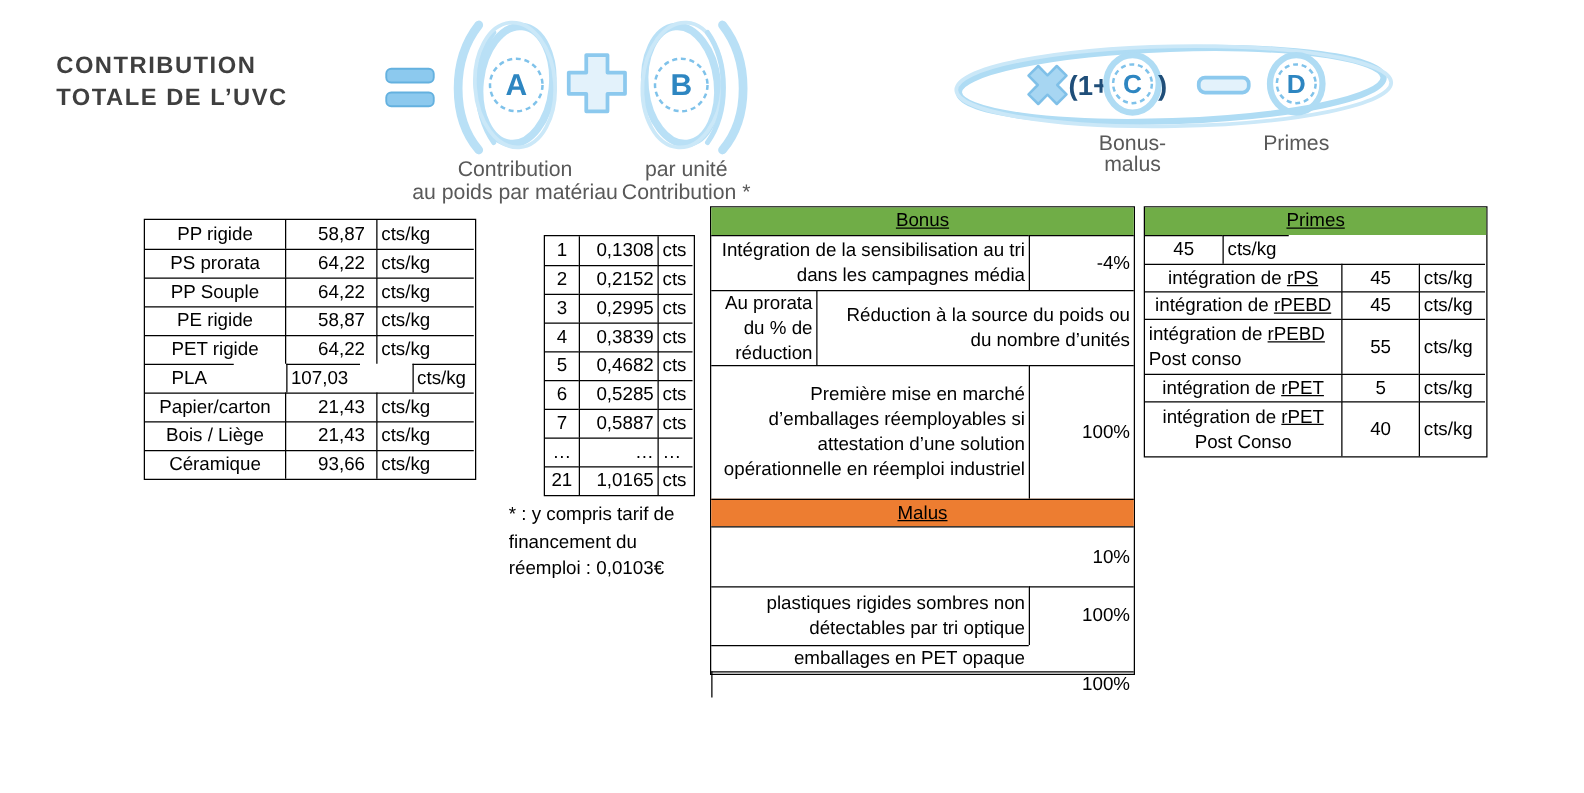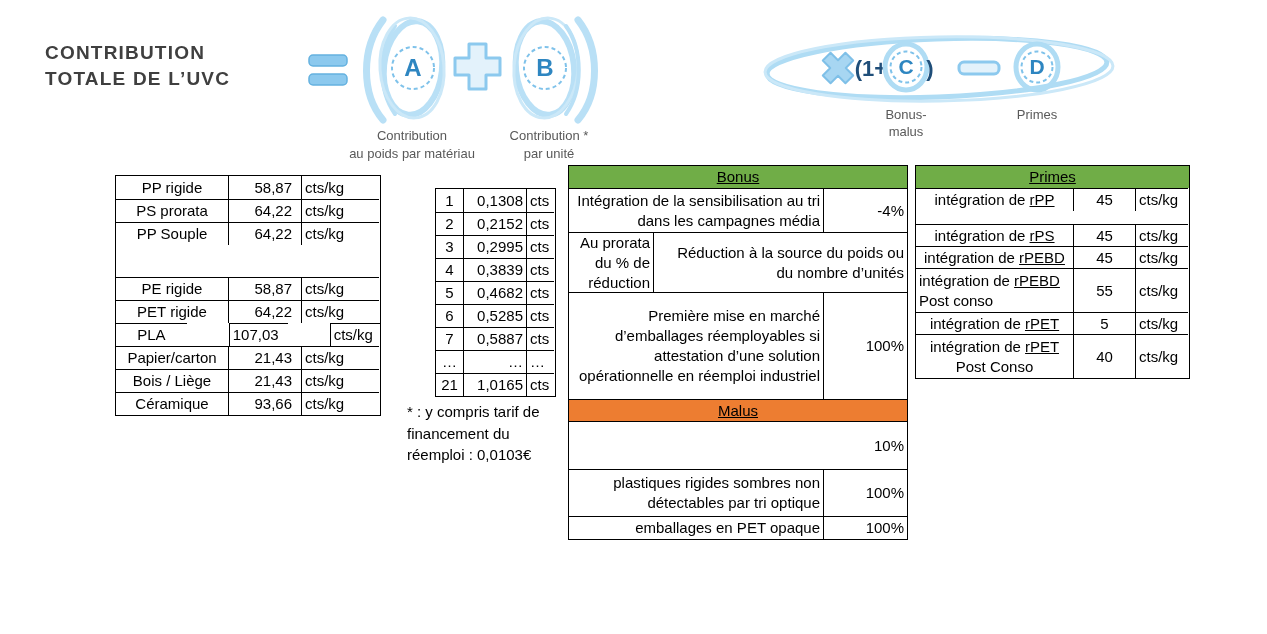--- a/index.html
+++ b/index.html
@@ -1,19 +1,19 @@
 <!DOCTYPE html>
 <html><head>
 <meta charset="utf-8">
 <style>
   *{margin:0;padding:0;box-sizing:border-box}
   html,body{width:1267px;height:634px}
   body{position:relative;background:#fff;font-family:"Liberation Sans",sans-serif;overflow:hidden}
   .title{position:absolute;left:45px;top:40px;font-size:19px;font-weight:bold;letter-spacing:1.2px;color:#3f3f3f;line-height:26px}
-  .flabel{position:absolute;text-align:center;color:#595959;font-size:13px;line-height:18px}
+  .flabel{position:absolute;text-align:center;color:#595959;font-size:17px;line-height:18px}
   .grid{position:absolute;border:1.5px solid #000;background:#fff}
   .row{display:flex}
   .td{display:flex;align-items:center;border-left:1.5px solid #000;font-size:15px;line-height:20px;color:#000;padding:0 3px}
   .row .td:first-child{border-left:none}
   .bt .td{border-top:1.5px solid #000}
   .hdr{width:100%;justify-content:center;text-align:center}
   .green{background:#70AD47}
   .orange{background:#ED7D31}
   .u{text-decoration:underline}
   .c{justify-content:center;text-align:center}
@@ -75,22 +75,22 @@
     <path d="M285 14 C 307 42 307 88 285 114" class="sk7"></path>
     <path d="M273 20 C 290 44 290 84 273 108" class="sk4"></path>
   </g>
 </svg>
 
 <div class="flabel" style="left:322px;top:127px;width:180px">
   <div>Contribution</div>
   <div>au poids par matériau</div>
 </div>
 <div class="flabel" style="left:459px;top:127px;width:180px">
+  <div>par unité</div>
   <div>Contribution *</div>
-  <div>par unité</div>
 </div>
 
 <svg style="left:753px;top:24px" width="374" height="98" viewBox="0 0 374 98">
   <g>
     <ellipse cx="184" cy="44" rx="170" ry="29" class="sk5" transform="rotate(-2 184 44)"></ellipse>
     <ellipse cx="186" cy="45" rx="174" ry="32" class="sk3" transform="rotate(-1 186 45)"></ellipse>
   </g>
   <g transform="translate(85 44) rotate(45)">
     <path d="M-5.5 -16 h11 v10.5 h10.5 v11 h-10.5 v10.5 h-11 v-10.5 h-10.5 v-11 h10.5 z" class="opx"></path>
   </g>
@@ -129,21 +129,21 @@
       <div class="row bt" style="height: 23px;">
         <div class="td c w112">PS prorata</div>
         <div class="td r w73 pr8">64,22</div>
         <div class="td l w78">cts/kg</div>
       </div>
       <div class="row bt" style="height: 23px;">
         <div class="td c w112">PP Souple</div>
         <div class="td r w73 pr8">64,22</div>
         <div class="td l w78">cts/kg</div>
       </div>
-      <div class="row bt" style="height: 23px; margin-top: 32px;">
+      <div class="row bt" style="height: 23px;">
         <div class="td c w112">PE rigide</div>
         <div class="td r w73 pr8">58,87</div>
         <div class="td l w78">cts/kg</div>
       </div>
       <div class="row bt" style="height: 23px;">
         <div class="td c w112">PET rigide</div>
         <div class="td r w73 pr8">64,22</div>
         <div class="td l w78">cts/kg</div>
       </div>
       <div class="row bt" style="height: 23px; gap: 42px;">
@@ -247,42 +247,39 @@
       </div>
   </div>
   <div id="malus-rows">
       <div class="row bt" style="height: 48px;">
         <div class="td r fx">10%</div>
       </div>
       <div class="row bt" style="height: 47px;">
         <div class="td r w254">plastiques rigides sombres non détectables par tri optique</div>
         <div class="td r fx">100%</div>
       </div>
-      <div class="row bt" style="height: 23px;">
+      <div class="row bt" style="height: 23px; flex-direction: column;">
         <div class="td r w254">emballages en PET opaque</div>
         <div class="td r fx">100%</div>
       </div>
     </div>
 </div>
 
 <div class="grid" style="left:915px;top:165px;width:275px">
   <div class="row" style="height:22px">
     <div class="td hdr green">
         <span class="u">Primes</span>
       </div>
   </div>
   <div id="primes-rows">
       <div class="row bt" style="height: 23px;">
-        <div class="td c w157">
-          <div style="width: 100%; text-align: center;"><span>intégration de </span><span class="u">rPP</span></div>
-        </div>
         <div class="td c w62">45</div>
         <div class="td l w53">cts/kg</div>
       </div>
-      <div class="row bt" style="height: 22px; margin-top: 13px;">
+      <div class="row bt" style="height: 22px;">
         <div class="td c w157">
           <div style="width: 100%; text-align: center;"><span>intégration de </span><span class="u">rPS</span></div>
         </div>
         <div class="td c w62">45</div>
         <div class="td l w53">cts/kg</div>
       </div>
       <div class="row bt" style="height: 22px;">
         <div class="td c w157">
           <div style="width: 100%; text-align: center;"><span>intégration de </span><span class="u">rPEBD</span></div>
         </div>

